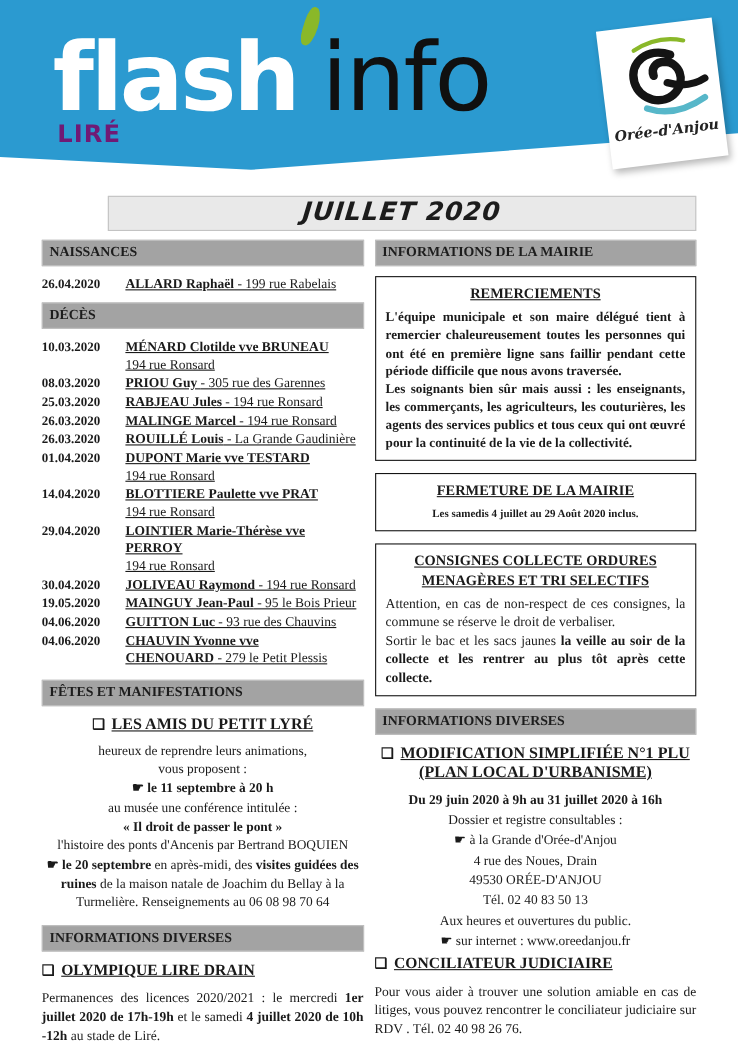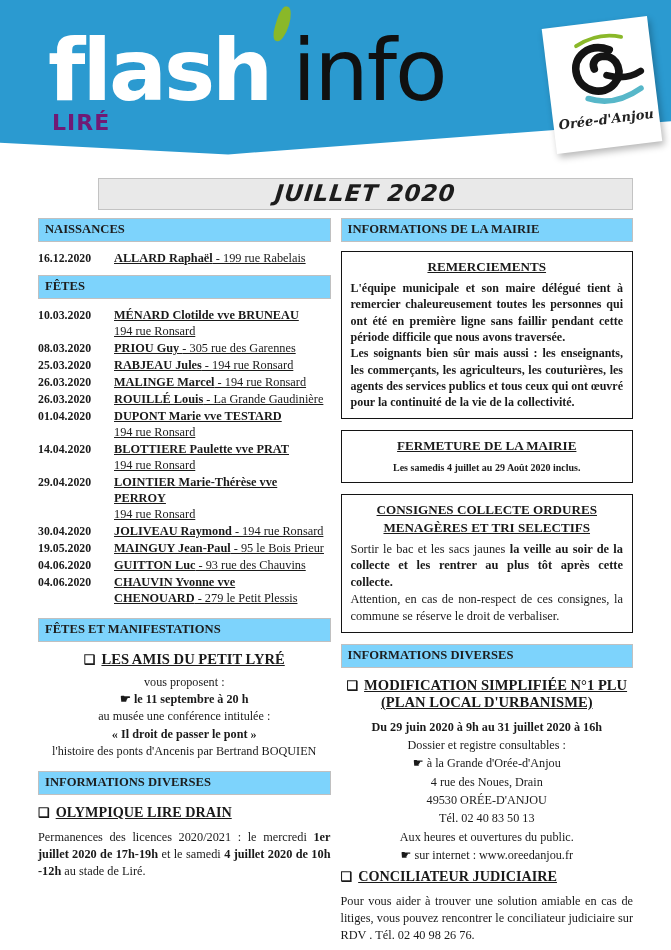--- a/index.html
+++ b/index.html
@@ -36,21 +36,21 @@
   .issue-bar {
     margin: 12px 38px 8px 98px; background: #e9e9e9; border: 1px solid #c3c3c3;
     text-align: center; padding: 1px 0 3px; flex: none;
   }
   .issue-text { display: inline-block; font-family: "DejaVu Sans", sans-serif; font-weight: bold;
     font-style: italic; font-size: 23px; transform: skewX(-6deg); letter-spacing: 1px; color: #1c1c1c; }
   
   .columns { display: flex; gap: 10px; margin: 0 38px; align-items: flex-start; flex: none; }
   .col { flex: 1; min-width: 0; }
   .sec-header {
-    background: #7dd3fc; border: 1px solid #c0c0c0; font-weight: bold; font-size: 12.6px;
+    background: #a3a3a3; border: 1px solid #c0c0c0; font-weight: bold; font-size: 12.6px;
     padding: 3px 6px 4px; color: #1d1d1d; margin-bottom: 9px;
   }
   .mt { margin-top: 11px; }
   
   .rec { display: flex; margin-bottom: 1px; }
   .rec-date { flex: none; width: 76px; font-weight: bold; font-size: 11.8px; line-height: 1.3; }
   .rec-text { font-size: 12.3px; line-height: 1.3; text-decoration: underline; }
   .b { font-weight: bold; }
   #naissances-rows { margin-bottom: 8px; }
   #deces-rows { margin-bottom: 4px; }
@@ -98,28 +98,28 @@
   <div class="issue-bar">
     <span class="issue-text">JUILLET 2020</span>
   </div>
 
   <main class="columns">
 
     <section class="col">
       <div class="sec-header">NAISSANCES</div>
       <div id="naissances-rows">
           <div class="rec">
-            <div class="rec-date">16.12.2020</div>
+            <div class="rec-date">26.04.2020</div>
             <div class="rec-text">
               <div><span class="b ">ALLARD Raphaël</span><span> - 199 rue Rabelais</span></div>
             </div>
           </div>
         </div>
 
-      <div class="sec-header">FÊTES</div>
+      <div class="sec-header">DÉCÈS</div>
       <div id="deces-rows">
           <div class="rec">
             <div class="rec-date">10.03.2020</div>
             <div class="rec-text">
               <div><span class="b ">MÉNARD Clotilde  vve BRUNEAU</span></div>
               <div><span>194 rue Ronsard</span></div>
             </div>
           </div>
           <div class="rec">
             <div class="rec-date">08.03.2020</div>
@@ -189,25 +189,27 @@
             <div class="rec-text">
               <div><span class="b ">CHAUVIN Yvonne  vve</span></div>
               <div><span class="b ">CHENOUARD</span><span> - 279 le  Petit Plessis</span></div>
             </div>
           </div>
         </div>
 
       <div class="sec-header mt">FÊTES ET MANIFESTATIONS</div>
       <h3 class="club-title"><span class="bullet">❑</span><span class="title-text">LES AMIS DU PETIT LYRÉ</span></h3>
       <div id="fetes-lines">
+          <div class="cline"><span>heureux de reprendre leurs animations,</span></div>
           <div class="cline"><span>vous proposent :</span></div>
           <div class="cline"><span class="b ">☛ le 11 septembre à 20 h</span></div>
           <div class="cline"><span>au musée une conférence intitulée :</span></div>
           <div class="cline"><span class="b ">« Il droit de passer le pont »</span></div>
           <div class="cline"><span>l'histoire des ponts d'Ancenis par Bertrand BOQUIEN</span></div>
+          <div class="cline"><span class="b ">☛  le 20 septembre</span><span> en après-midi, des </span><span class="b ">visites guidées des ruines</span><span> de la maison natale de Joachim du Bellay à la Turmelière. Renseignements au 06 08 98 70 64</span></div>
         </div>
 
       <div class="sec-header mt">INFORMATIONS DIVERSES</div>
       <h3 class="club-title-left"><span class="bullet">❑</span><span class="title-text">OLYMPIQUE LIRE DRAIN</span></h3>
       <p class="para" id="olympique-para"><span>Permanences des licences 2020/2021 : le mercredi </span><span class="b ">1er juillet 2020 de 17h-19h</span><span> et le samedi </span><span class="b ">4 juillet 2020 de 10h -12h</span><span> au stade de Liré.</span></p>
 
     </section>
 
     <section class="col">
       <div class="sec-header">INFORMATIONS DE LA MAIRIE</div>
@@ -220,22 +222,22 @@
 
       <div class="box">
         <div class="box-title">FERMETURE DE LA MAIRIE</div>
         <p class="center-bold">Les samedis 4  juillet au 29 Août 2020 inclus.</p>
       </div>
 
       <div class="box">
         <div class="box-title tight">CONSIGNES COLLECTE ORDURES</div>
         <div class="box-title">MENAGÈRES ET TRI SELECTIFS</div>
         <div id="consignes-body">
+            <p class="box-para"><span>Attention, en cas de non-respect de ces consignes, la commune se réserve le droit de verbaliser.</span></p>
             <p class="box-para"><span>Sortir le bac et les sacs jaunes </span><span class="b ">la veille au soir de la collecte et les rentrer au plus tôt après cette collecte.</span></p>
-            <p class="box-para"><span>Attention, en cas de non-respect de ces consignes, la commune se réserve le droit de verbaliser.</span></p>
           </div>
       </div>
 
       <div class="sec-header">INFORMATIONS DIVERSES</div>
 
       <h3 class="club-title"><span class="bullet">❑</span><span class="title-text">MODIFICATION SIMPLIFIÉE N°1 PLU</span><br><span class="title-text">(PLAN LOCAL D'URBANISME)</span></h3>
       <div id="modif-lines">
           <div class="cline"><span class="b ">Du 29 juin 2020 à 9h au 31 juillet 2020 à 16h</span></div>
           <div class="cline"><span>Dossier et registre consultables :</span></div>
           <div class="cline"><span>☛ à la Grande d'Orée-d'Anjou</span></div>

